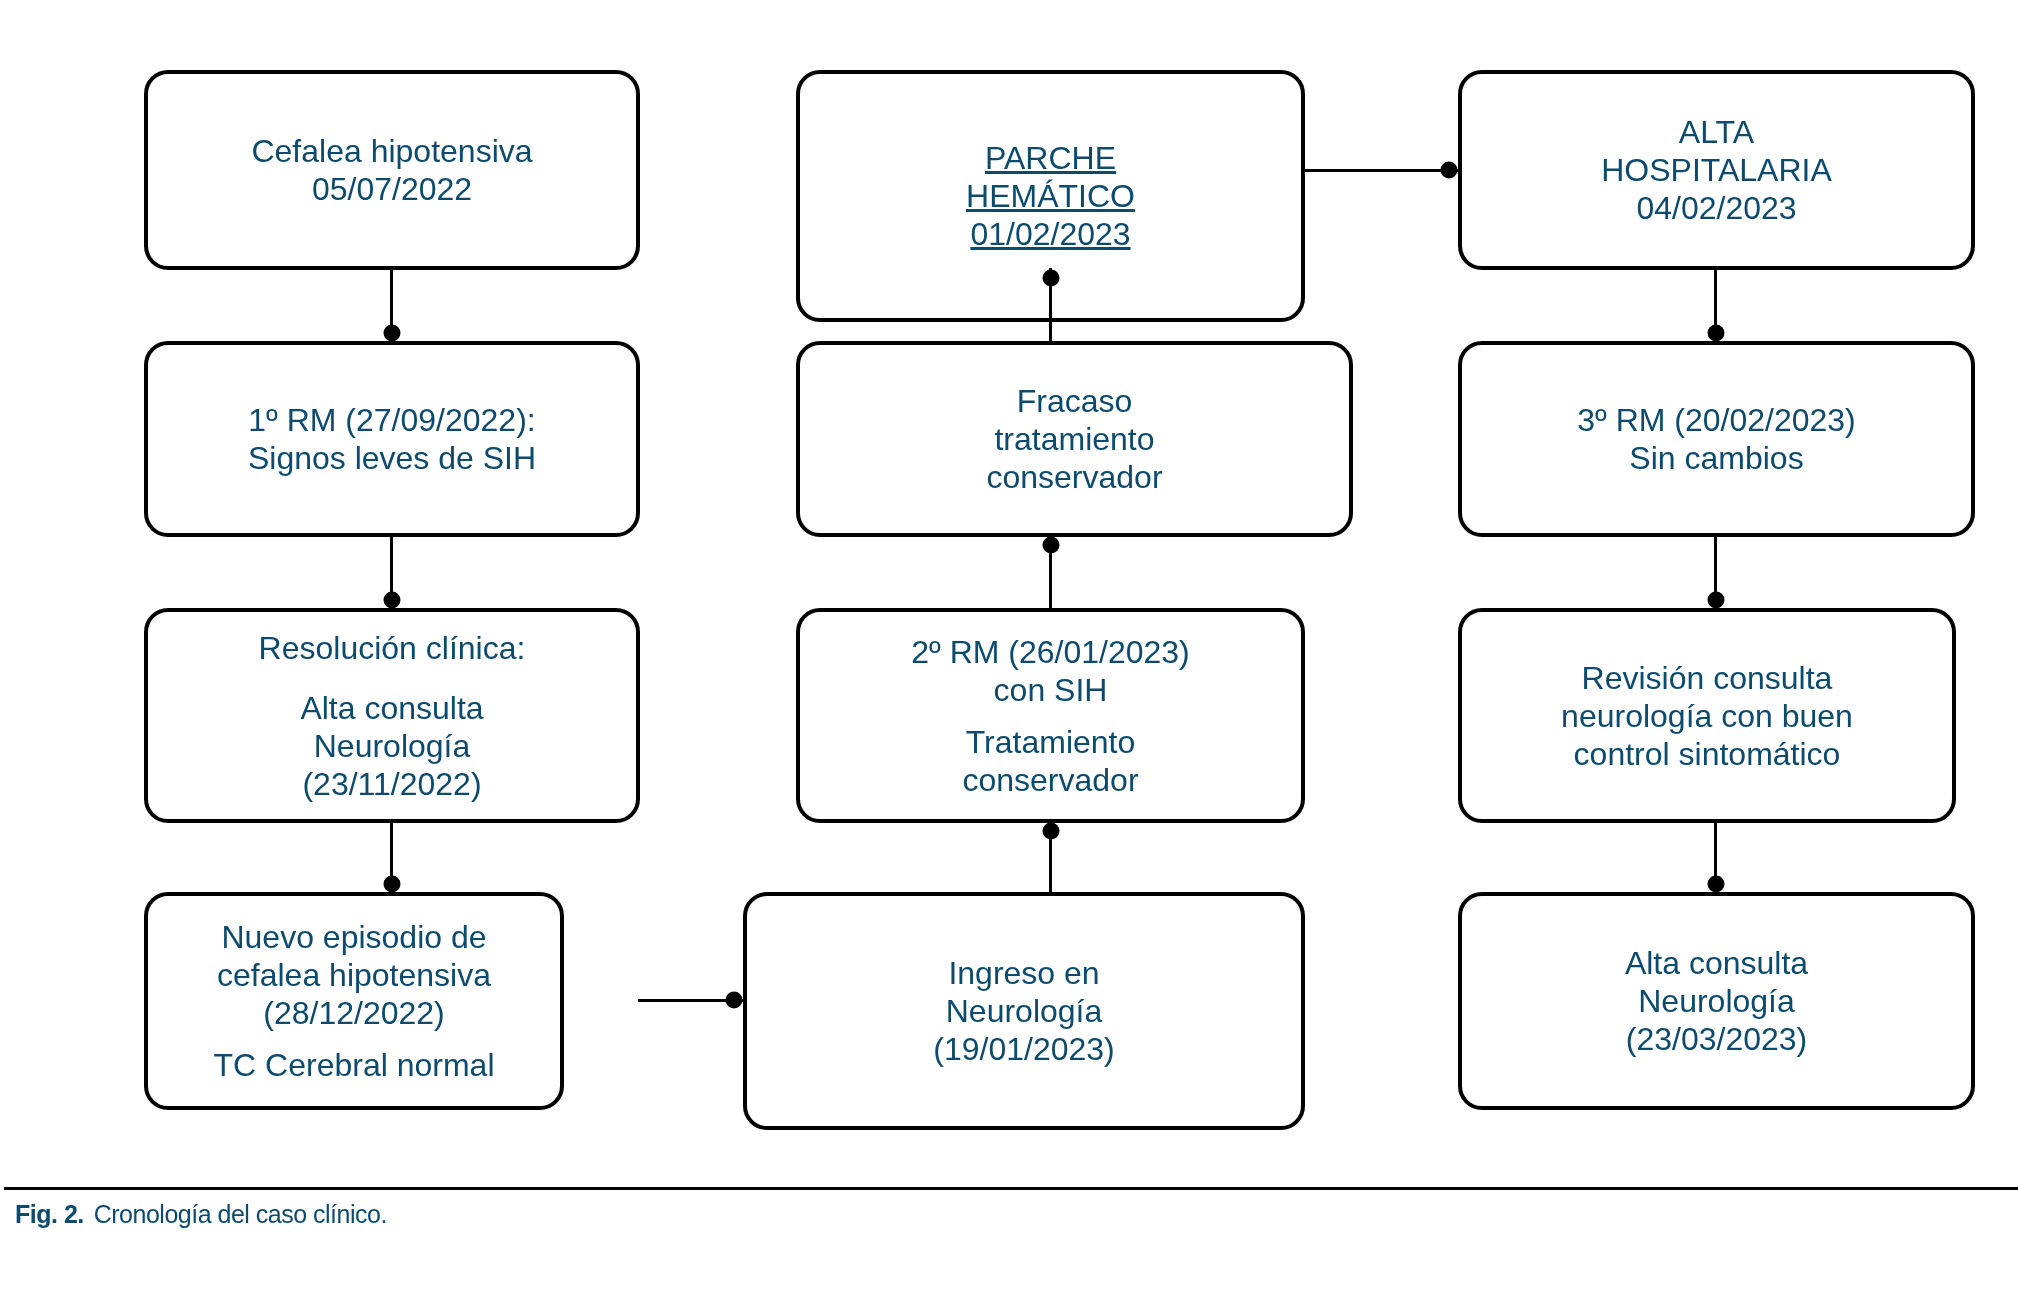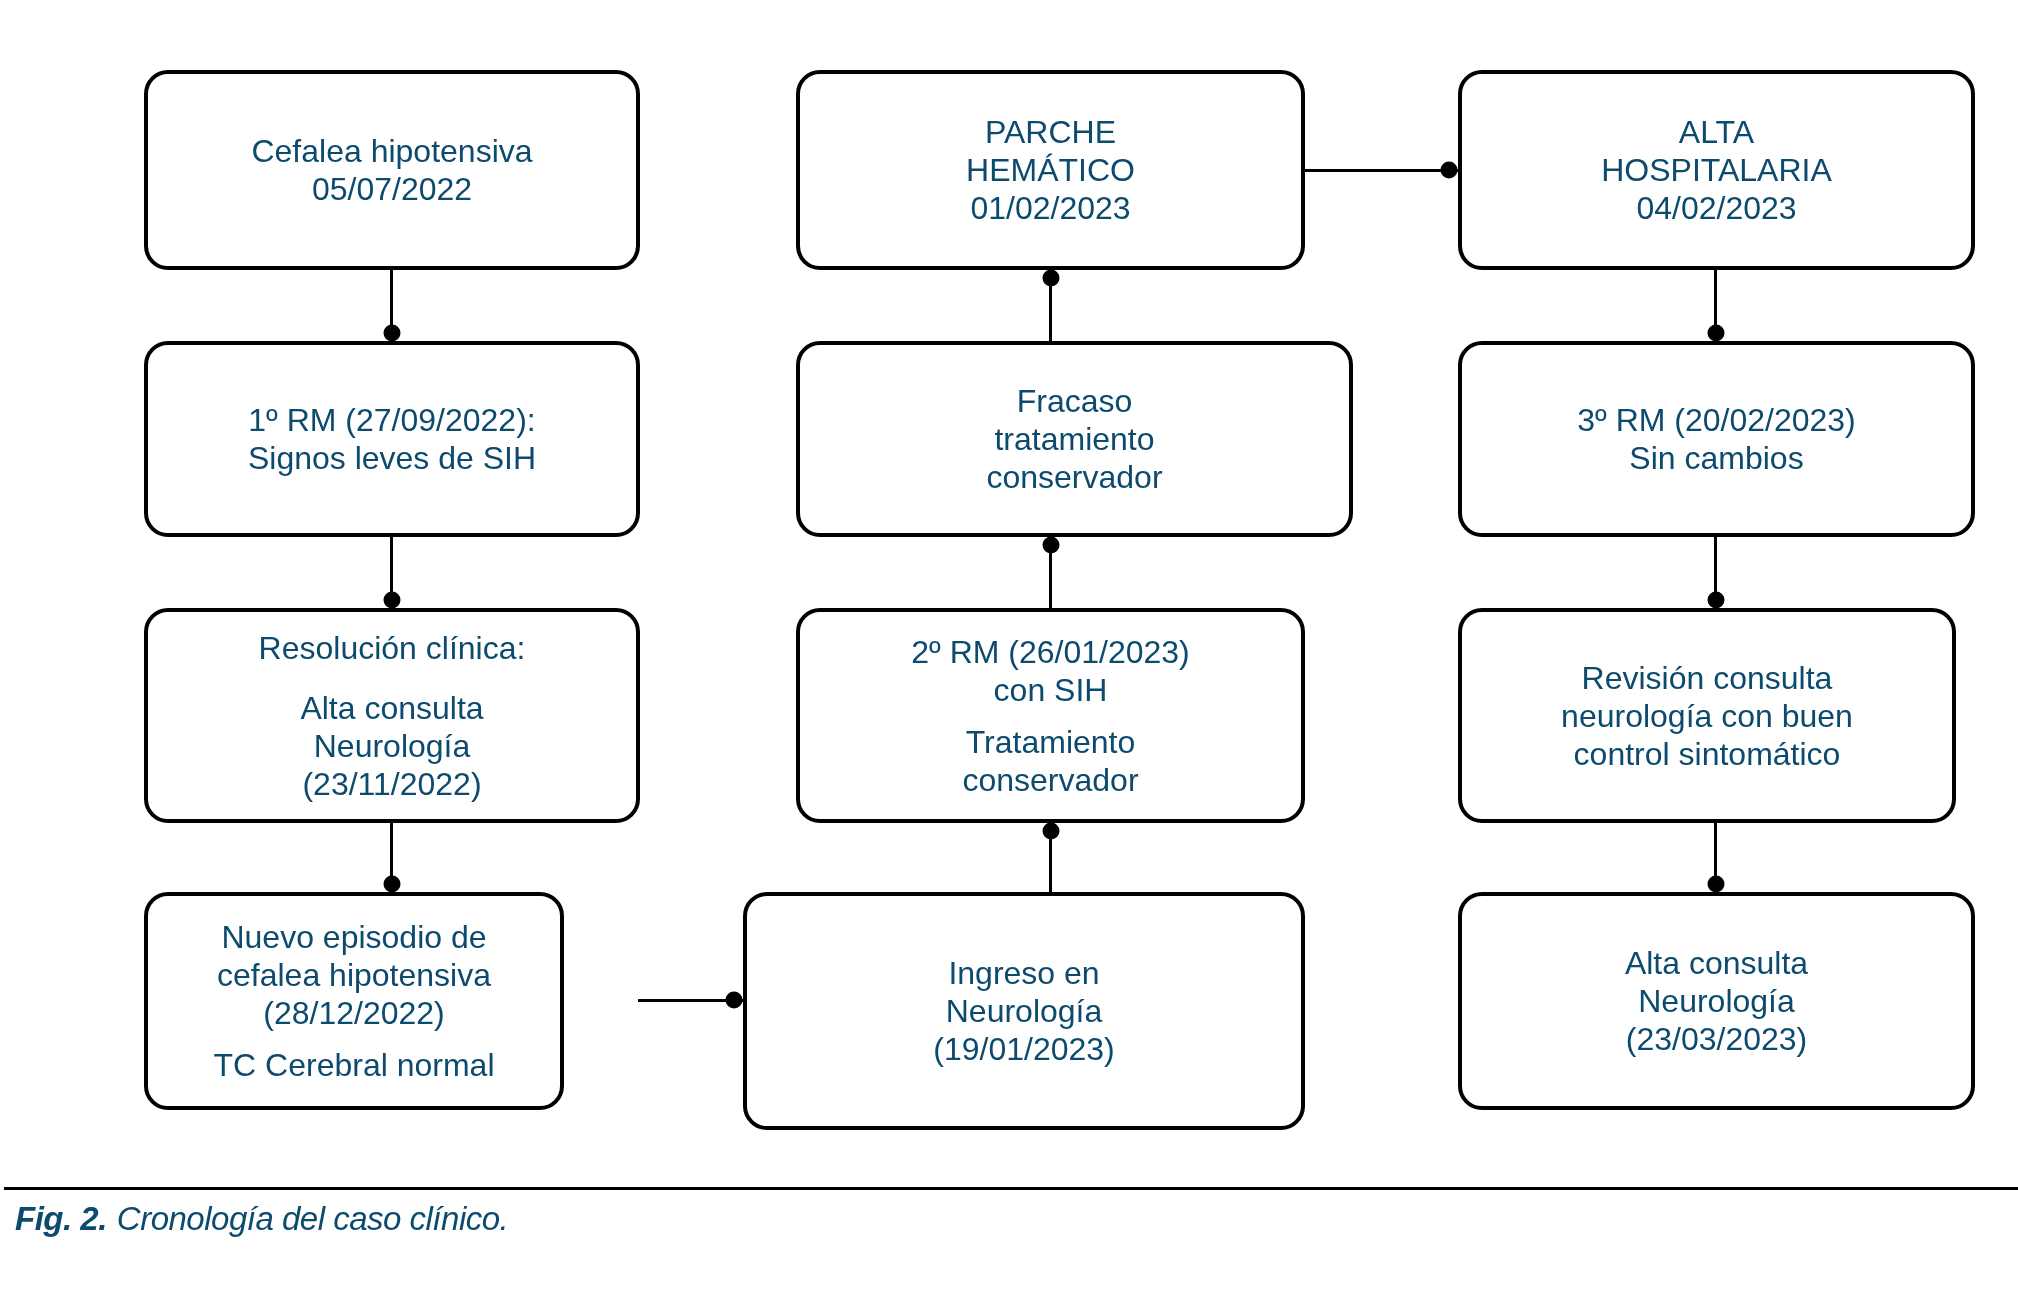--- a/index.html
+++ b/index.html
@@ -53,24 +53,23 @@
     left: 4px;
     top: 1187px;
     width: 2014px;
     height: 3px;
     background: #000000;
   }
   .caption {
     position: absolute;
     left: 15px;
     top: 1200px;
-    font-size: 33px;
+    font-size: 25px;
     letter-spacing: -0.5px;
     white-space: nowrap;
-    font-style: italic;
   }
   .caption .cap-label {
     font-weight: 700;
     margin-right: 10px;
   }
 </style>
 </head>
 <body>
 
 <div id="canvas">
@@ -91,21 +90,21 @@
 Neurología
 (23/11/2022)</p>
   </div>
   <div class="node" style="left:144px; top:892px; width:420px; height:218px;">
     <p>Nuevo episodio de
 cefalea hipotensiva
 (28/12/2022)</p>
     <p>TC Cerebral normal</p>
   </div>
 
-  <div class="node" style="left:796px; top:70px; width:509px; height:200px;">
+  <div class="node" style="left:796px; top:70px; width:509px; height:252px;text-decoration:underline;">
     <p>PARCHE
 HEMÁTICO
 01/02/2023</p>
 
   </div>
   <div class="node" style="left:796px; top:341px; width:557px; height:196px;">
     <p>Fracaso
 tratamiento
 conservador</p>
 

